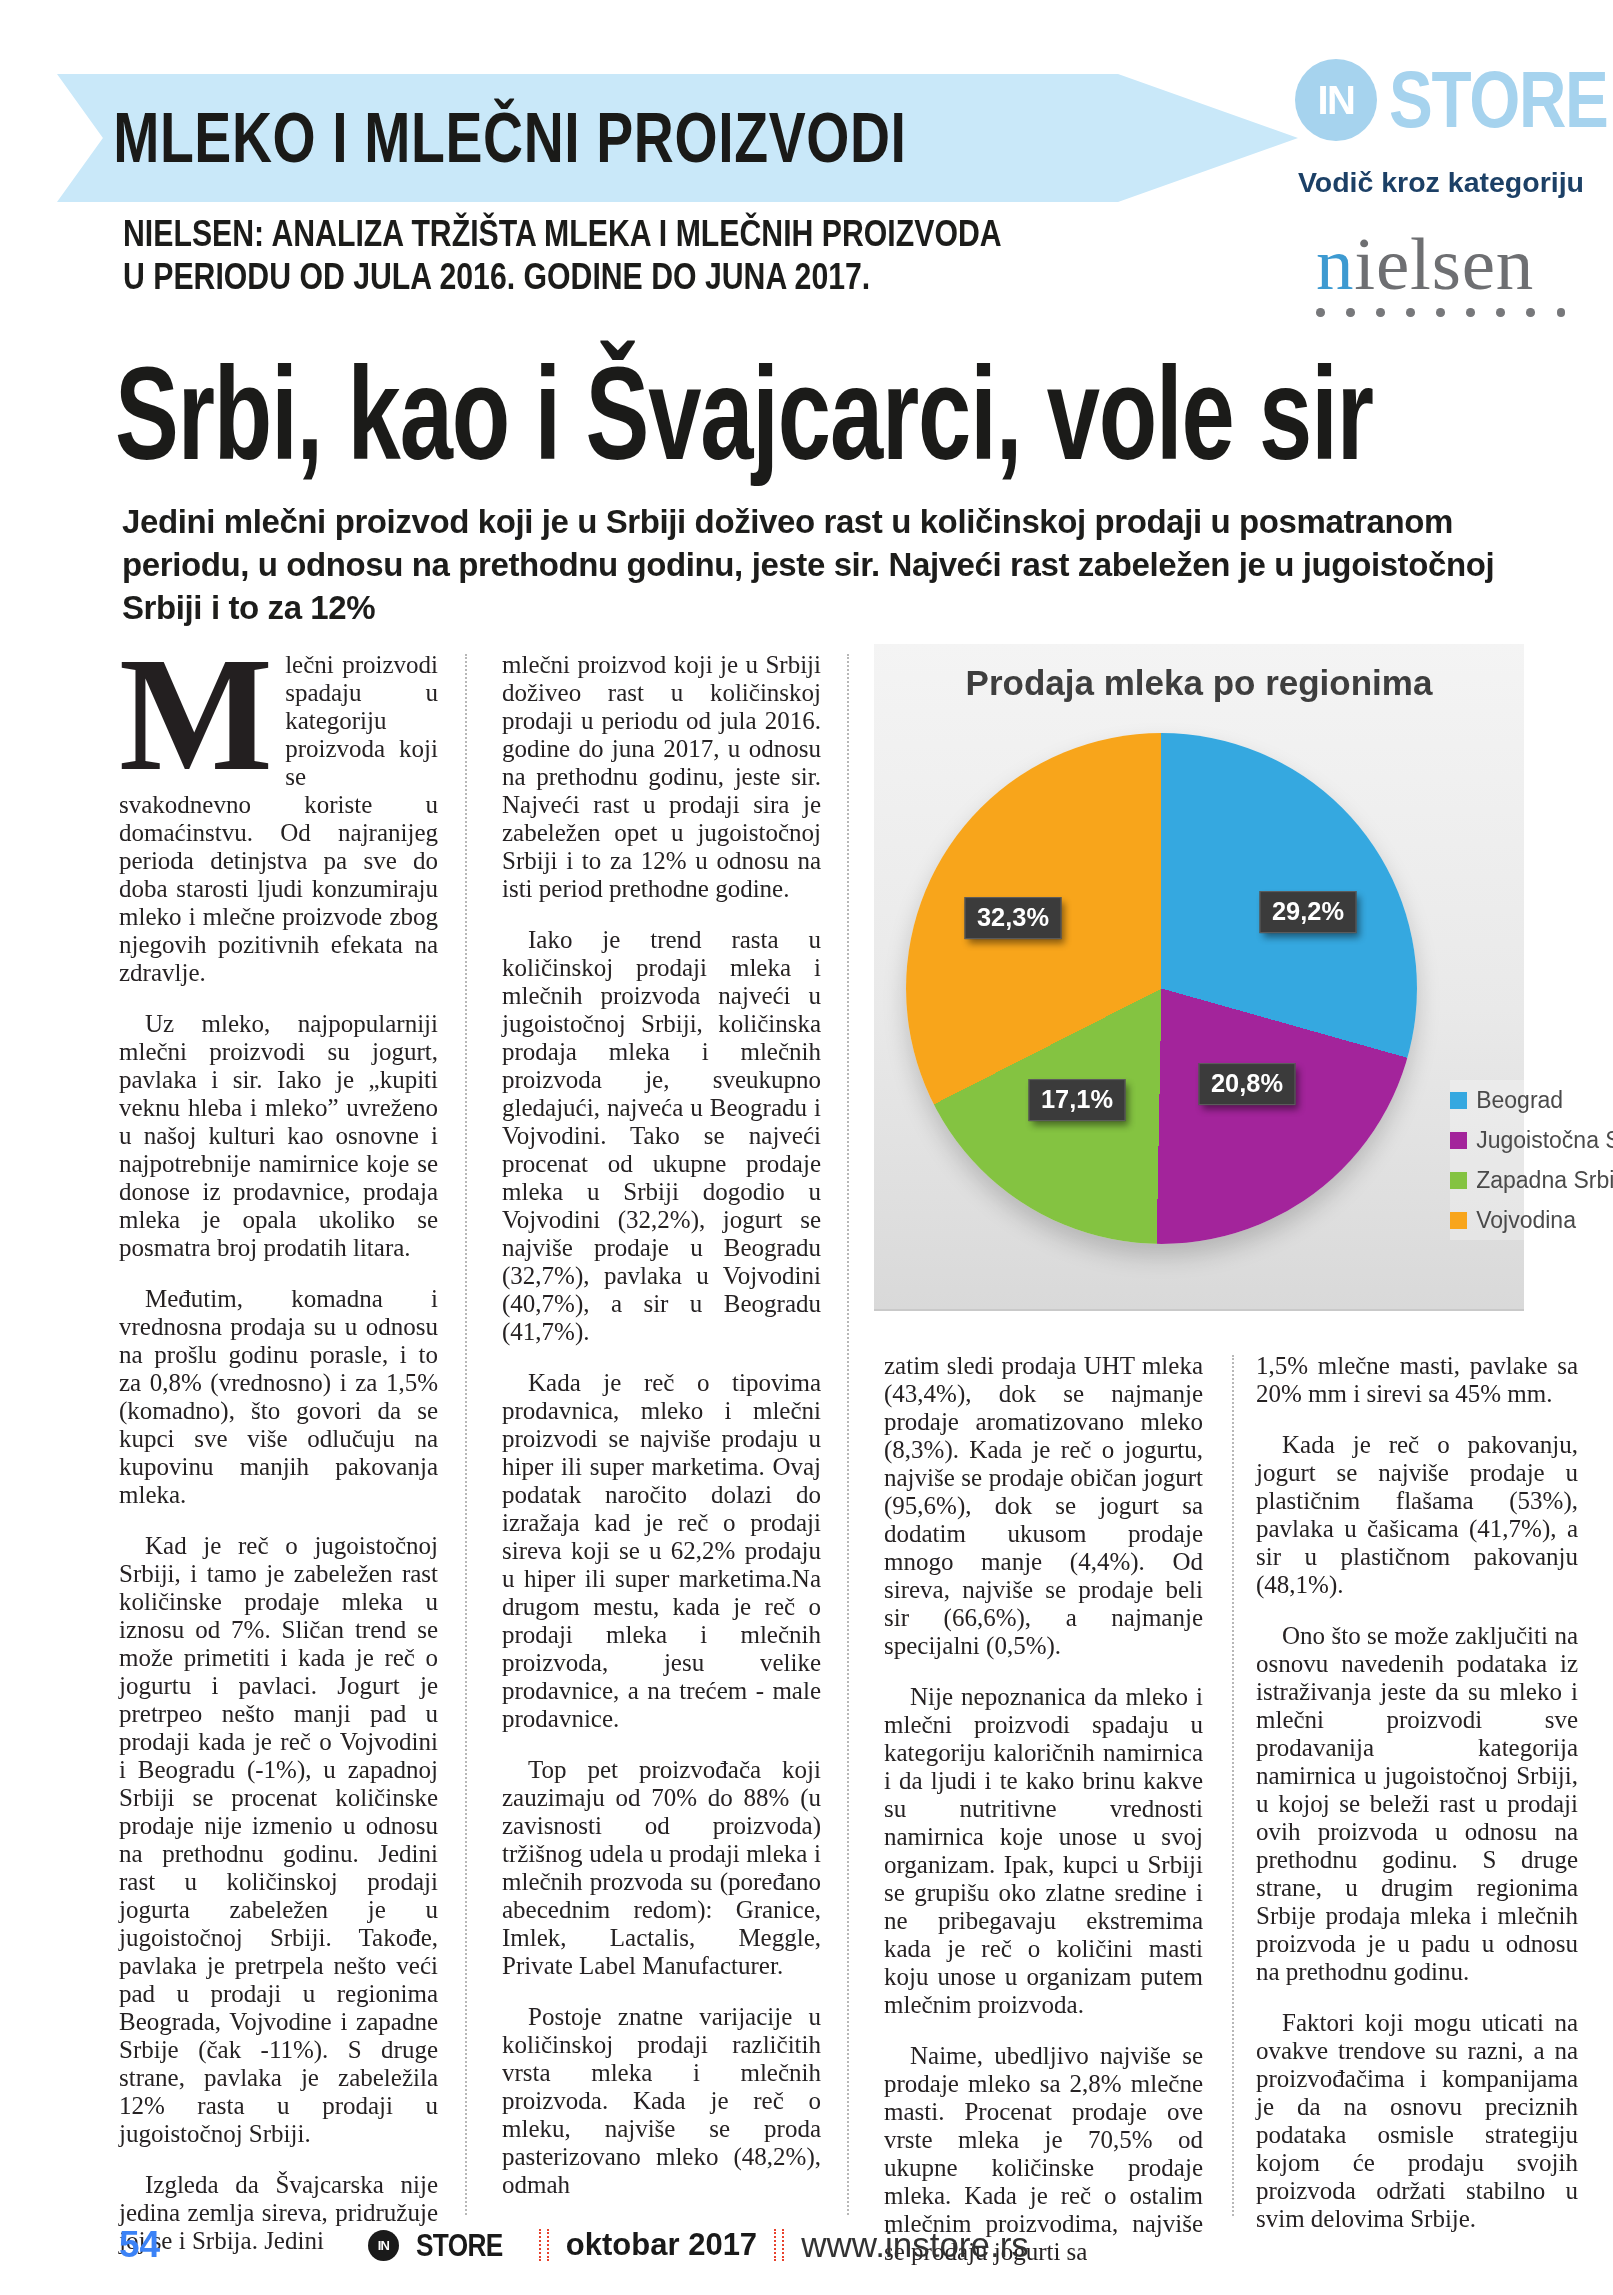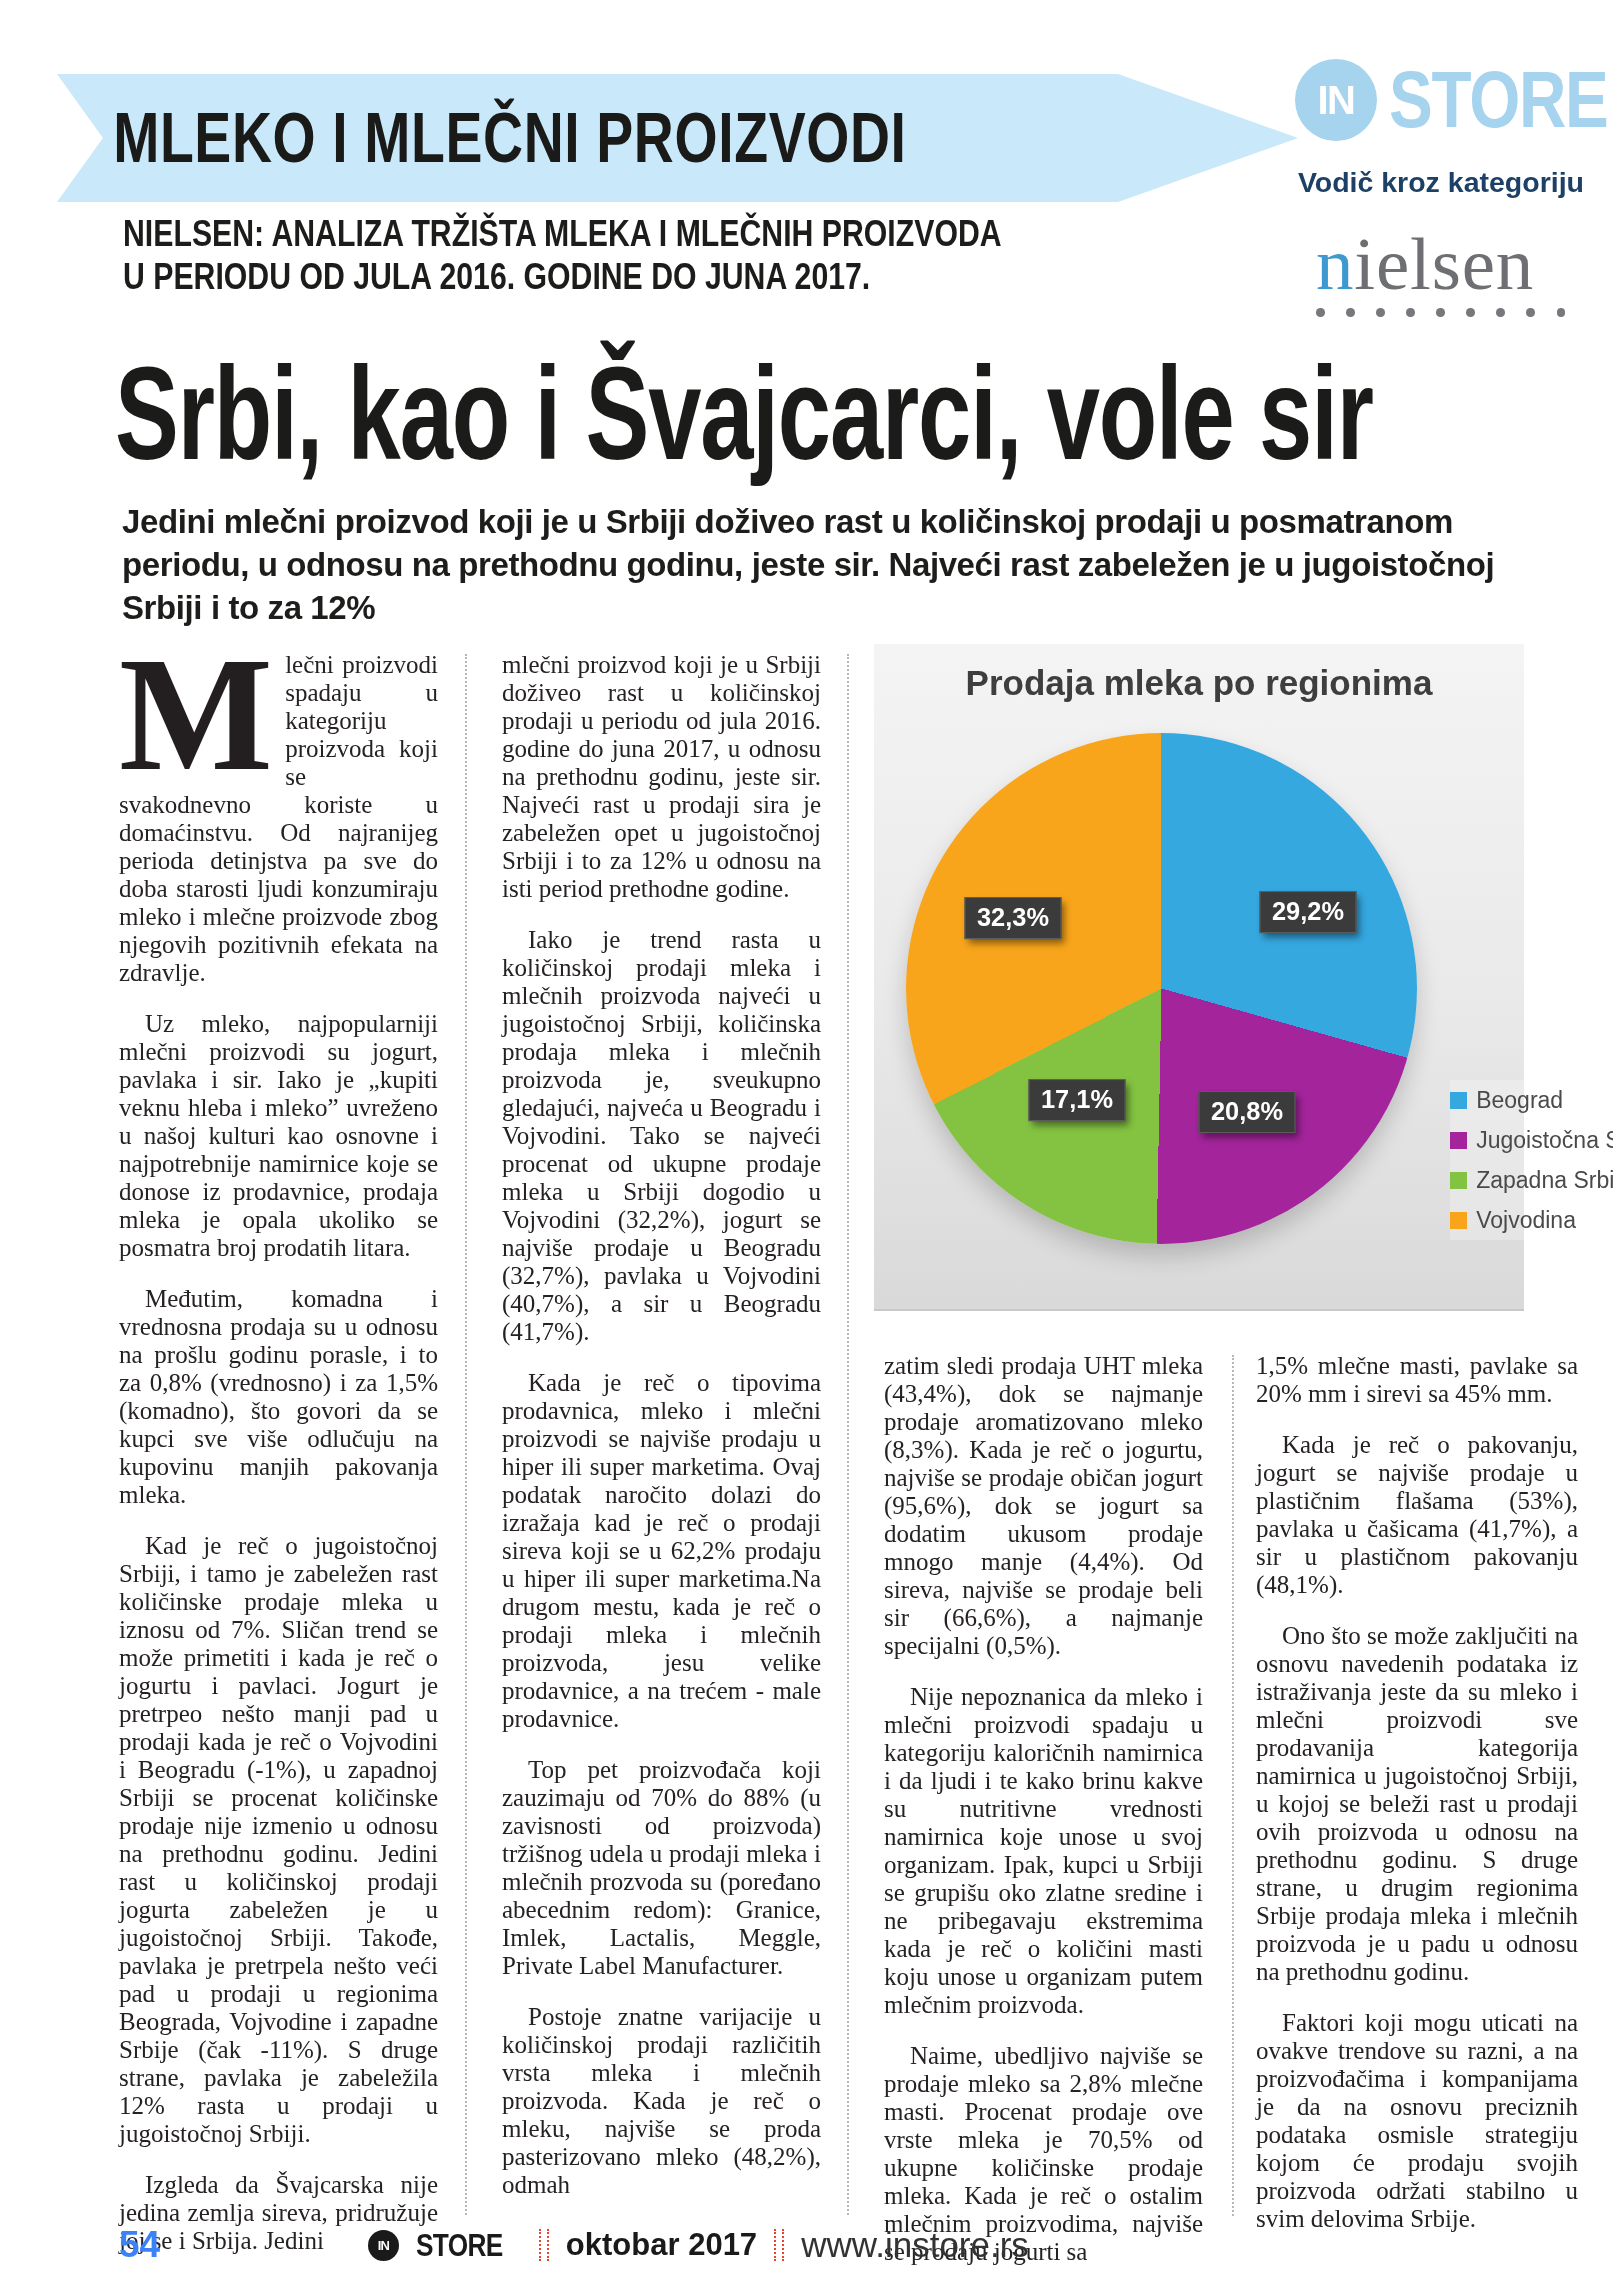--- a/index.html
+++ b/index.html
@@ -56,21 +56,21 @@
   .chart-panel{position:absolute;left:874px;top:644px;width:650px;height:665px;
         background:linear-gradient(180deg,#f4f4f4 0%,#e9e9e9 55%,#d9d9d9 100%);
         border-bottom:2.3px solid #c9c9c9;}
   .chart-title{margin:0;padding-top:18.5px;text-align:center;font-size:35px;font-weight:700;color:#3e3e3e;}
   .pie{position:absolute;left:32px;top:89px;width:511px;height:511px;border-radius:50%;
         box-shadow:0 12.3px 23px rgba(0,0,0,0.18);}
   .pie-label{position:absolute;transform:translate(-50%,-50%);background:#3b3b3b;color:#fff;
         font-size:25.4px;font-weight:700;padding:5.4px 11.5px;border:0.8px solid #606060;
         box-shadow:3.8px 4.6px 7px rgba(0,0,0,0.45);white-space:nowrap;}
   .pl-0{left:434px;top:268px;}   
-  .pl-1{left:373px;top:468px;}   
+  .pl-1{left:373px;top:440px;}   
   .pl-2{left:203px;top:456px;}   
   .pl-3{left:139px;top:274px;}   
   .legend{position:absolute;left:576px;top:436px;width:254px;background:rgba(255,255,255,0.25);}
   .legend-item{display:flex;align-items:center;gap:9.2px;height:40px;}
   .legend-item .sw{width:17px;height:17px;flex:0 0 17px;}
   .legend-item .lbl{font-size:23px;color:#4a4a4a;white-space:nowrap;}
 
   
   .footer{position:absolute;left:0;top:2222px;width:1613px;height:46px;}
   .page-num{position:absolute;left:119px;top:1.5px;font-size:37px;font-weight:700;color:#3b82f6;}

